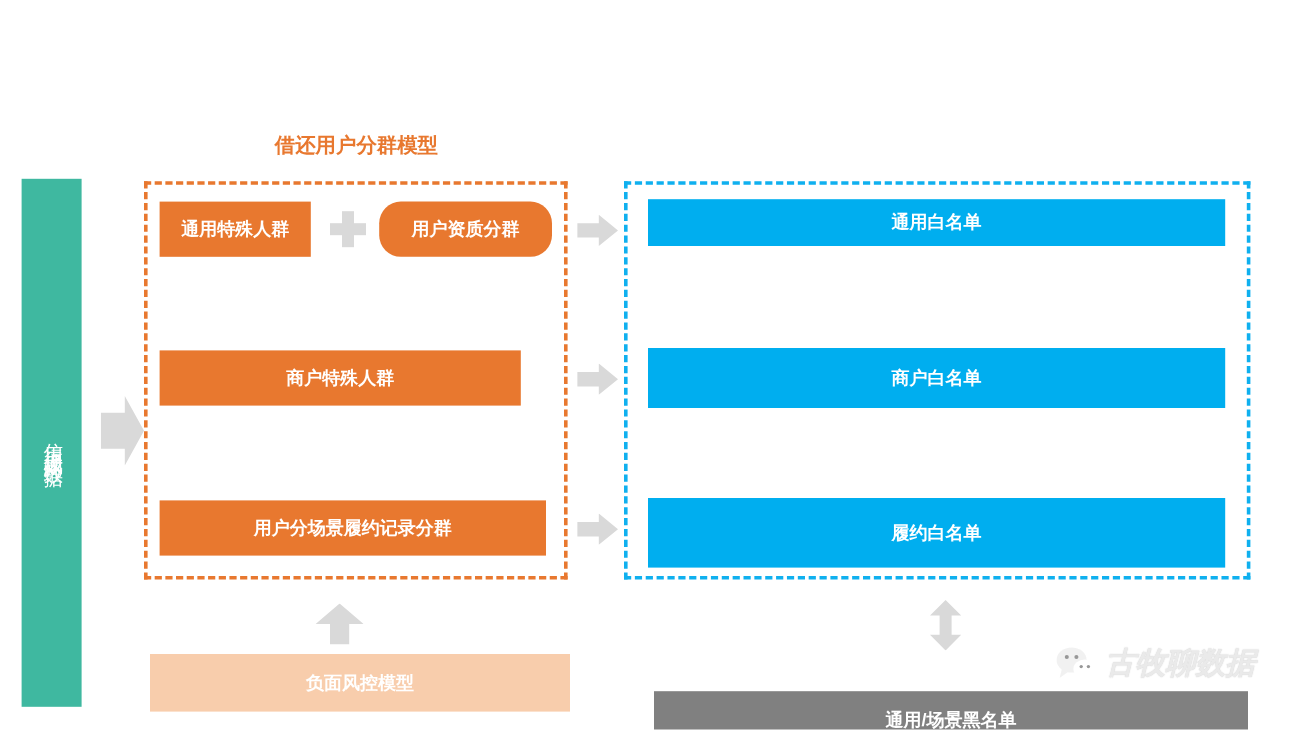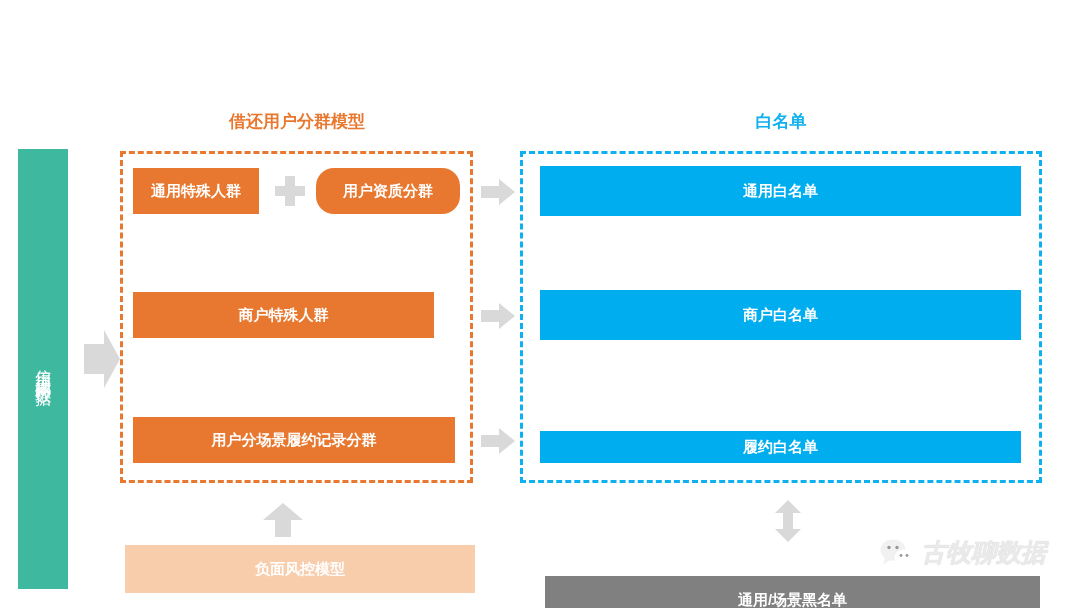--- a/index.html
+++ b/index.html
@@ -125,23 +125,23 @@
   .box.peach  { background: #F8CDAC; }
   .box.grey   { background: #808080; }
 
   
   #lb-1 { left: 133px; top: 168px; width: 126px; height: 46px; }
   #lb-2 { left: 316px; top: 168px; width: 144px; height: 46px; border-radius: 18px; }
   #lb-3 { left: 133px; top: 292px; width: 301px; height: 46px; }
   #lb-4 { left: 133px; top: 417px; width: 322px; height: 46px; }
 
   
-  #rb-1 { left: 540px; top: 166px; width: 481px; height: 50px; }
+  #rb-1 { left: 540px; top: 166px; width: 481px; height: 39px; }
   #rb-2 { left: 540px; top: 290px; width: 481px; height: 50px; }
-  #rb-3 { left: 540px; top: 431px; width: 481px; height: 32px; }
+  #rb-3 { left: 540px; top: 415px; width: 481px; height: 58px; }
 
   
   #bottom-left-box  { left: 125px; top: 545px; width: 350px; height: 48px; }
   #bottom-right-box { left: 545px; top: 576px; width: 495px; height: 48px; font-weight: bold; }
 
   
   .plus {
     position: absolute;
     left: 275px;
     top: 176px;
@@ -202,21 +202,20 @@
     font-style: italic;
   }
 </style>
 </head>
 <body>
 
 <div class="canvas">
 
 
   <div class="col-header left">借还用户分群模型</div>
-  <div class="col-header right">白名单</div>
 
   <div class="vbar">
     <span class="vbar-text">信用惩戒闭环数据</span>
   </div>
 
   <div class="bar-arrow">
     <svg viewBox="0 0 36 58" width="36" height="58" xmlns="http://www.w3.org/2000/svg">
       <polygon points="0,14 20,14 20,0 36,29 20,58 20,44 0,44" fill="#D9D9D9"></polygon>
     </svg>
   </div>

